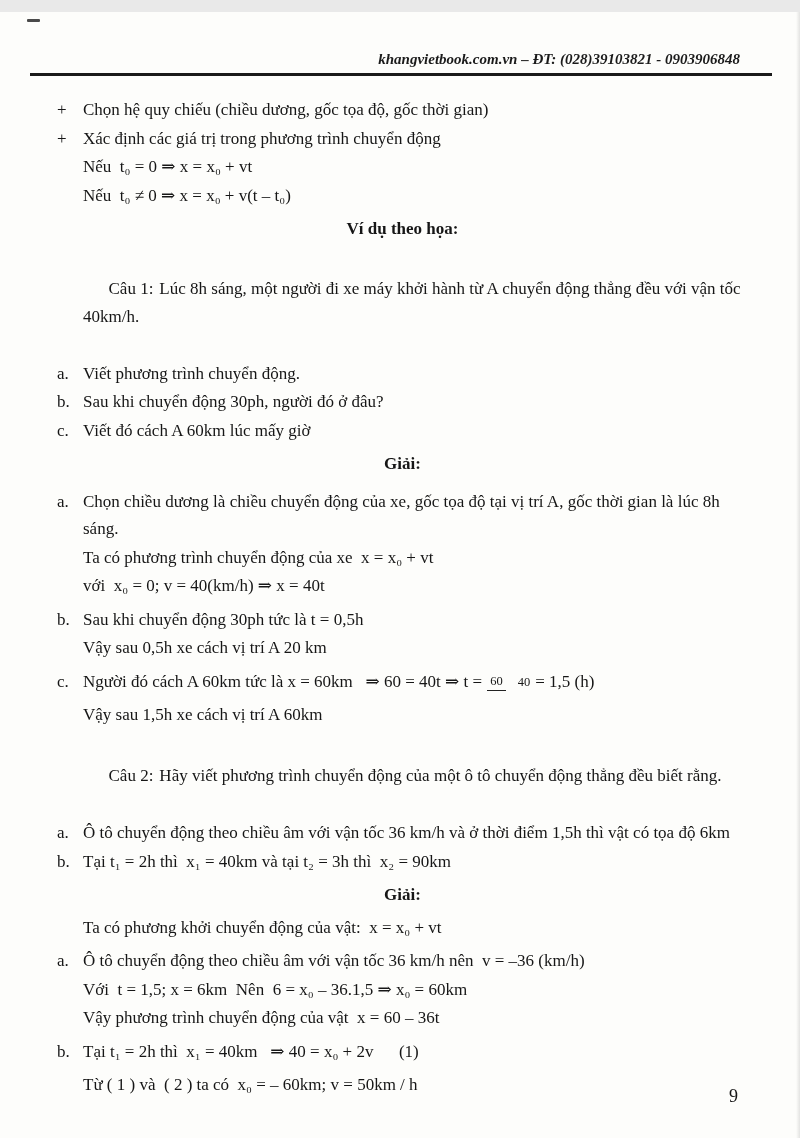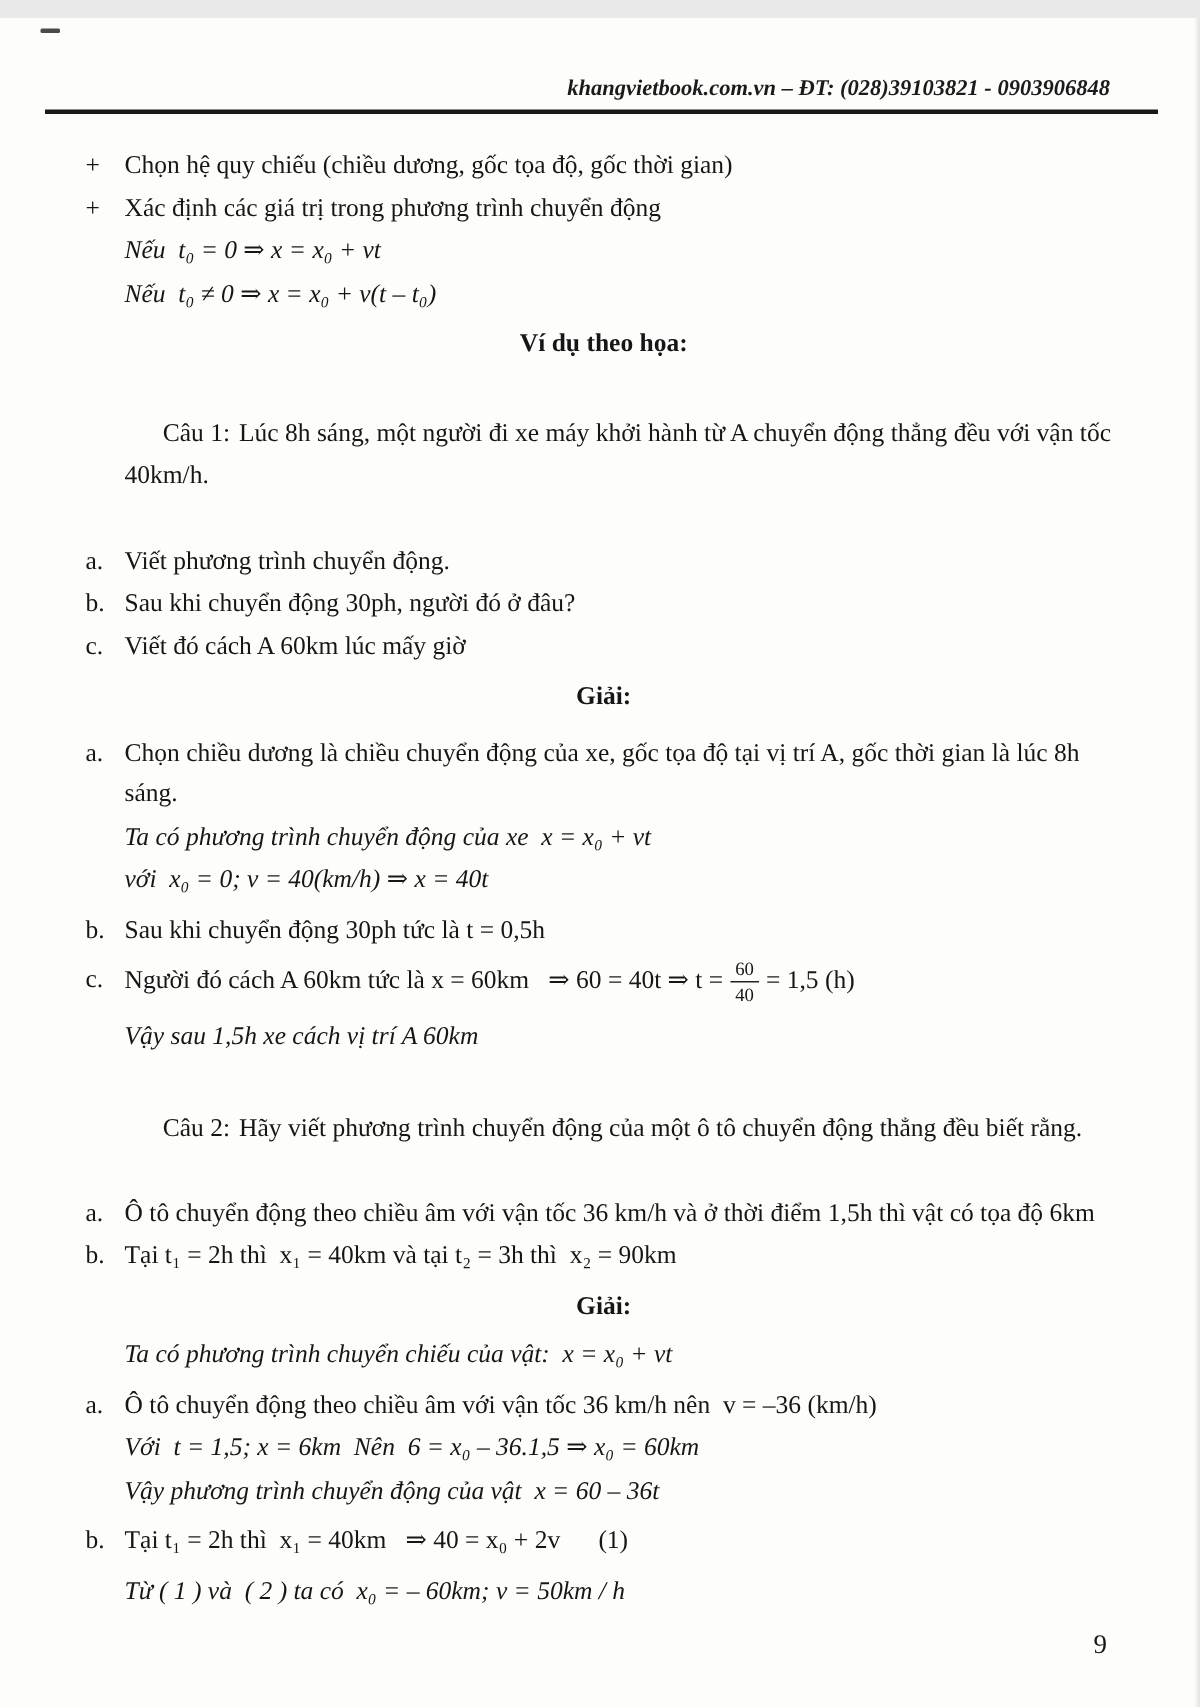--- a/index.html
+++ b/index.html
@@ -21,33 +21,33 @@
   .rule { position:absolute; top:61px; left:30px; width:742px; height:3px;
     background:#1a1a1a; }
 
   .content { position:absolute; top:83px; left:57px; right:52px;
     font-size:17px; line-height:27.5px; }
 
   .row { display:flex; margin:1px 0; }
   .mk { flex:0 0 26px; white-space:pre; }
   .tx { flex:1; white-space:pre-wrap; }
 
-  .ind { margin:1px 0 1px 26px; white-space:pre-wrap;font-style:italic; }
+  .ind { margin:1px 0 1px 26px; white-space:pre-wrap; }
 
   .center { text-align:center; font-weight:bold; margin:6px 0 5px 0; }
 
   .cau { padding-left:26px; text-indent:-26px; margin:2px 0; white-space:pre-wrap; }
   .cau .lbl { font-weight:normal; margin-right:6px; }
 
   .gt6 { margin-top:6px; }
   .gt10 { margin-top:10px; }
 
-  .frac { display:inline-flex; flex-direction:column; vertical-align:middle;
+  .frac { display:inline-flex; flex-direction:row; vertical-align:middle;
     text-align:center; font-size:12.5px; line-height:1.15; margin:0 5px;
-    text-indent:0; }
+    text-indent:0;gap:12px; }
   .frac .fnum { border-bottom:1px solid #222; padding:0 3px 1px 3px; }
   .frac .fden { padding-top:1px; }
 
   .page-number { position:absolute; top:1074px; right:62px; font-size:18px; }
 </style>
 </head>
 <body>
 
 <div class="page">
   <div class="speck"></div>
@@ -98,20 +98,21 @@
       <span class="mk">a.</span>
       <span class="tx">Chọn chiều dương là chiều chuyển động của xe, gốc tọa độ tại vị trí A, gốc thời gian là lúc 8h sáng.</span>
     </div>
     <div class="ind">Ta có phương trình chuyển động của xe  x = x₀ + vt</div>
     <div class="ind">với  x₀ = 0; v = 40(km/h) ⇒ x = 40t</div>
 
     <div class="row gt6">
       <span class="mk">b.</span>
       <span class="tx">Sau khi chuyển động 30ph tức là t = 0,5h</span>
     </div>
+    <div class="ind">Vậy sau 0,5h xe cách vị trí A 20 km</div>
 
     <div class="row gt6">
       <span class="mk">c.</span>
       <span class="tx"><span>Người đó cách A 60km tức là x = 60km   ⇒ 60 = 40t ⇒ t =</span><span class="frac"><span class="fnum">60</span><span class="fden">40</span></span><span>= 1,5 (h)</span></span>
     </div>
     <div class="ind gt6">Vậy sau 1,5h xe cách vị trí A 60km</div>
 
     <div class="cau gt6">
       <span class="lbl">Câu 2:</span><span>Hãy viết phương trình chuyển động của một ô tô chuyển động thẳng đều biết rằng.</span>
     </div>
@@ -120,21 +121,21 @@
       <span class="mk">a.</span>
       <span class="tx">Ô tô chuyển động theo chiều âm với vận tốc 36 km/h và ở thời điểm 1,5h thì vật có tọa độ 6km</span>
     </div>
     <div class="row">
       <span class="mk">b.</span>
       <span class="tx">Tại t₁ = 2h thì  x₁ = 40km và tại t₂ = 3h thì  x₂ = 90km</span>
     </div>
 
     <div class="center gt6">Giải:</div>
 
-    <div class="ind">Ta có phương trình chuyển chiếu của vật:  x = x₀ + vt</div>
+    <div class="ind">Ta có phương khởi chuyển động của vật:  x = x₀ + vt</div>
 
     <div class="row gt6">
       <span class="mk">a.</span>
       <span class="tx">Ô tô chuyển động theo chiều âm với vận tốc 36 km/h nên  v = –36 (km/h)</span>
     </div>
     <div class="ind">Với  t = 1,5; x = 6km  Nên  6 = x₀ – 36.1,5 ⇒ x₀ = 60km</div>
     <div class="ind">Vậy phương trình chuyển động của vật  x = 60 – 36t</div>
 
     <div class="row gt6">
       <span class="mk">b.</span>

